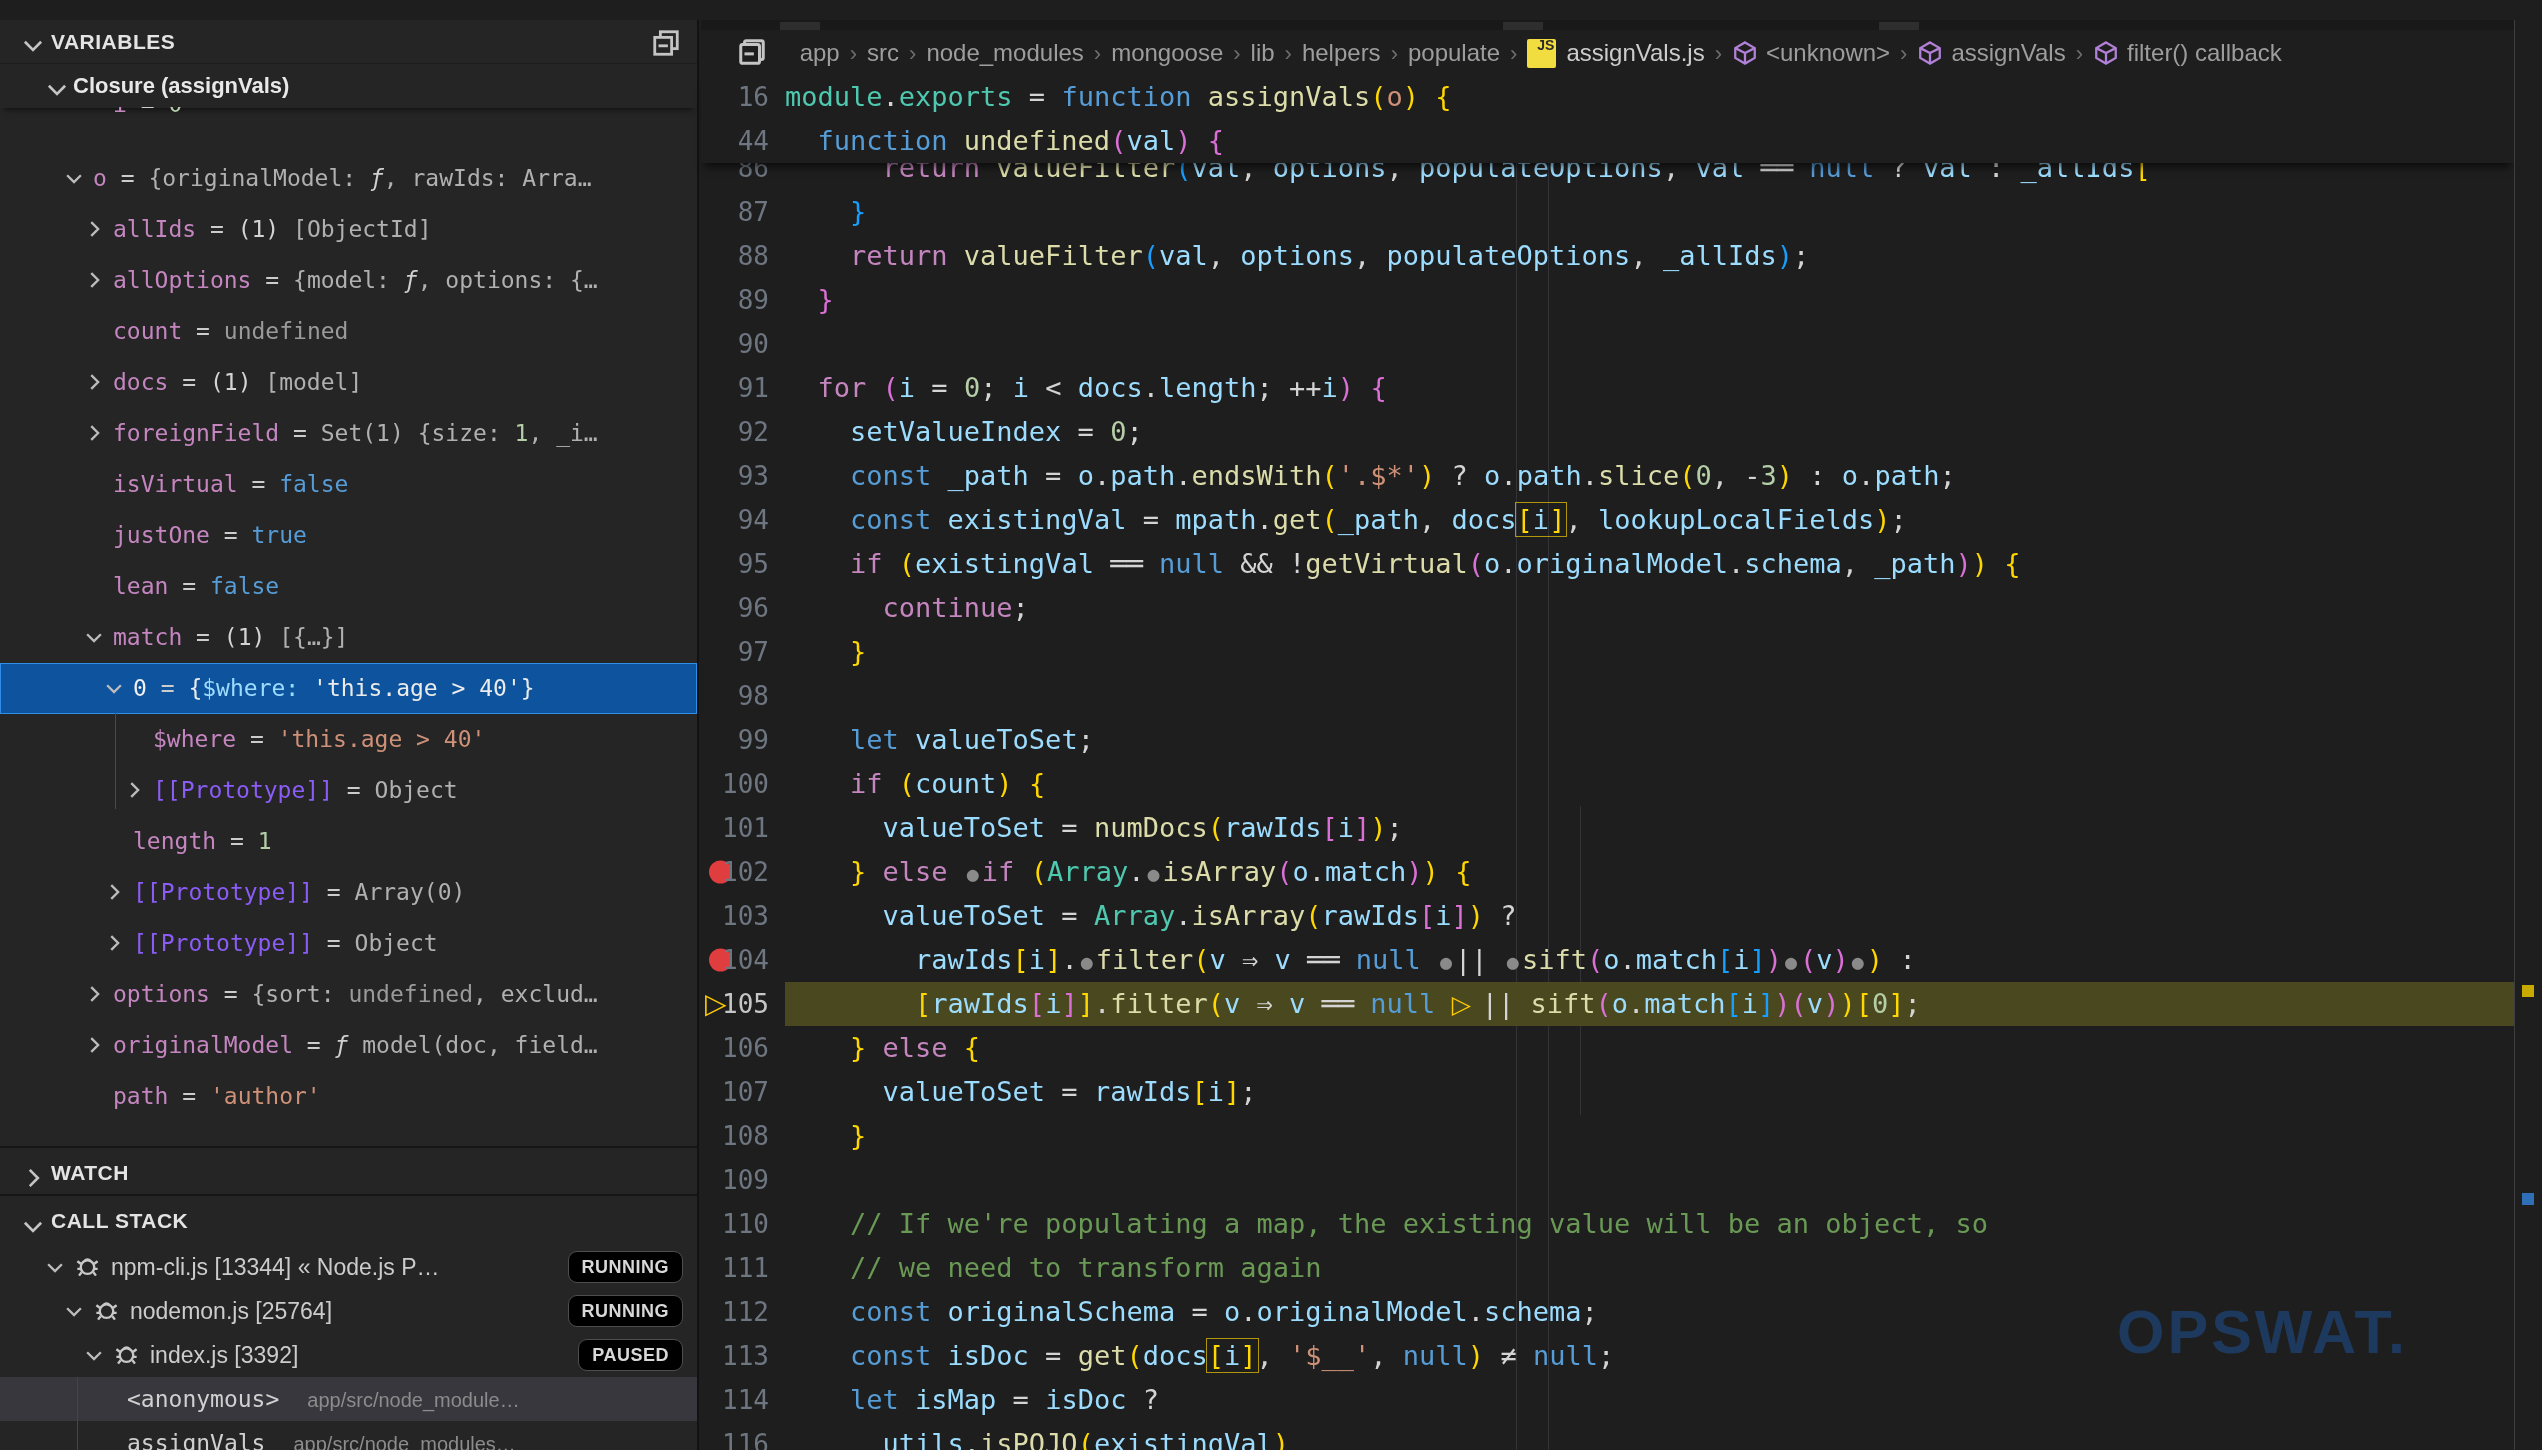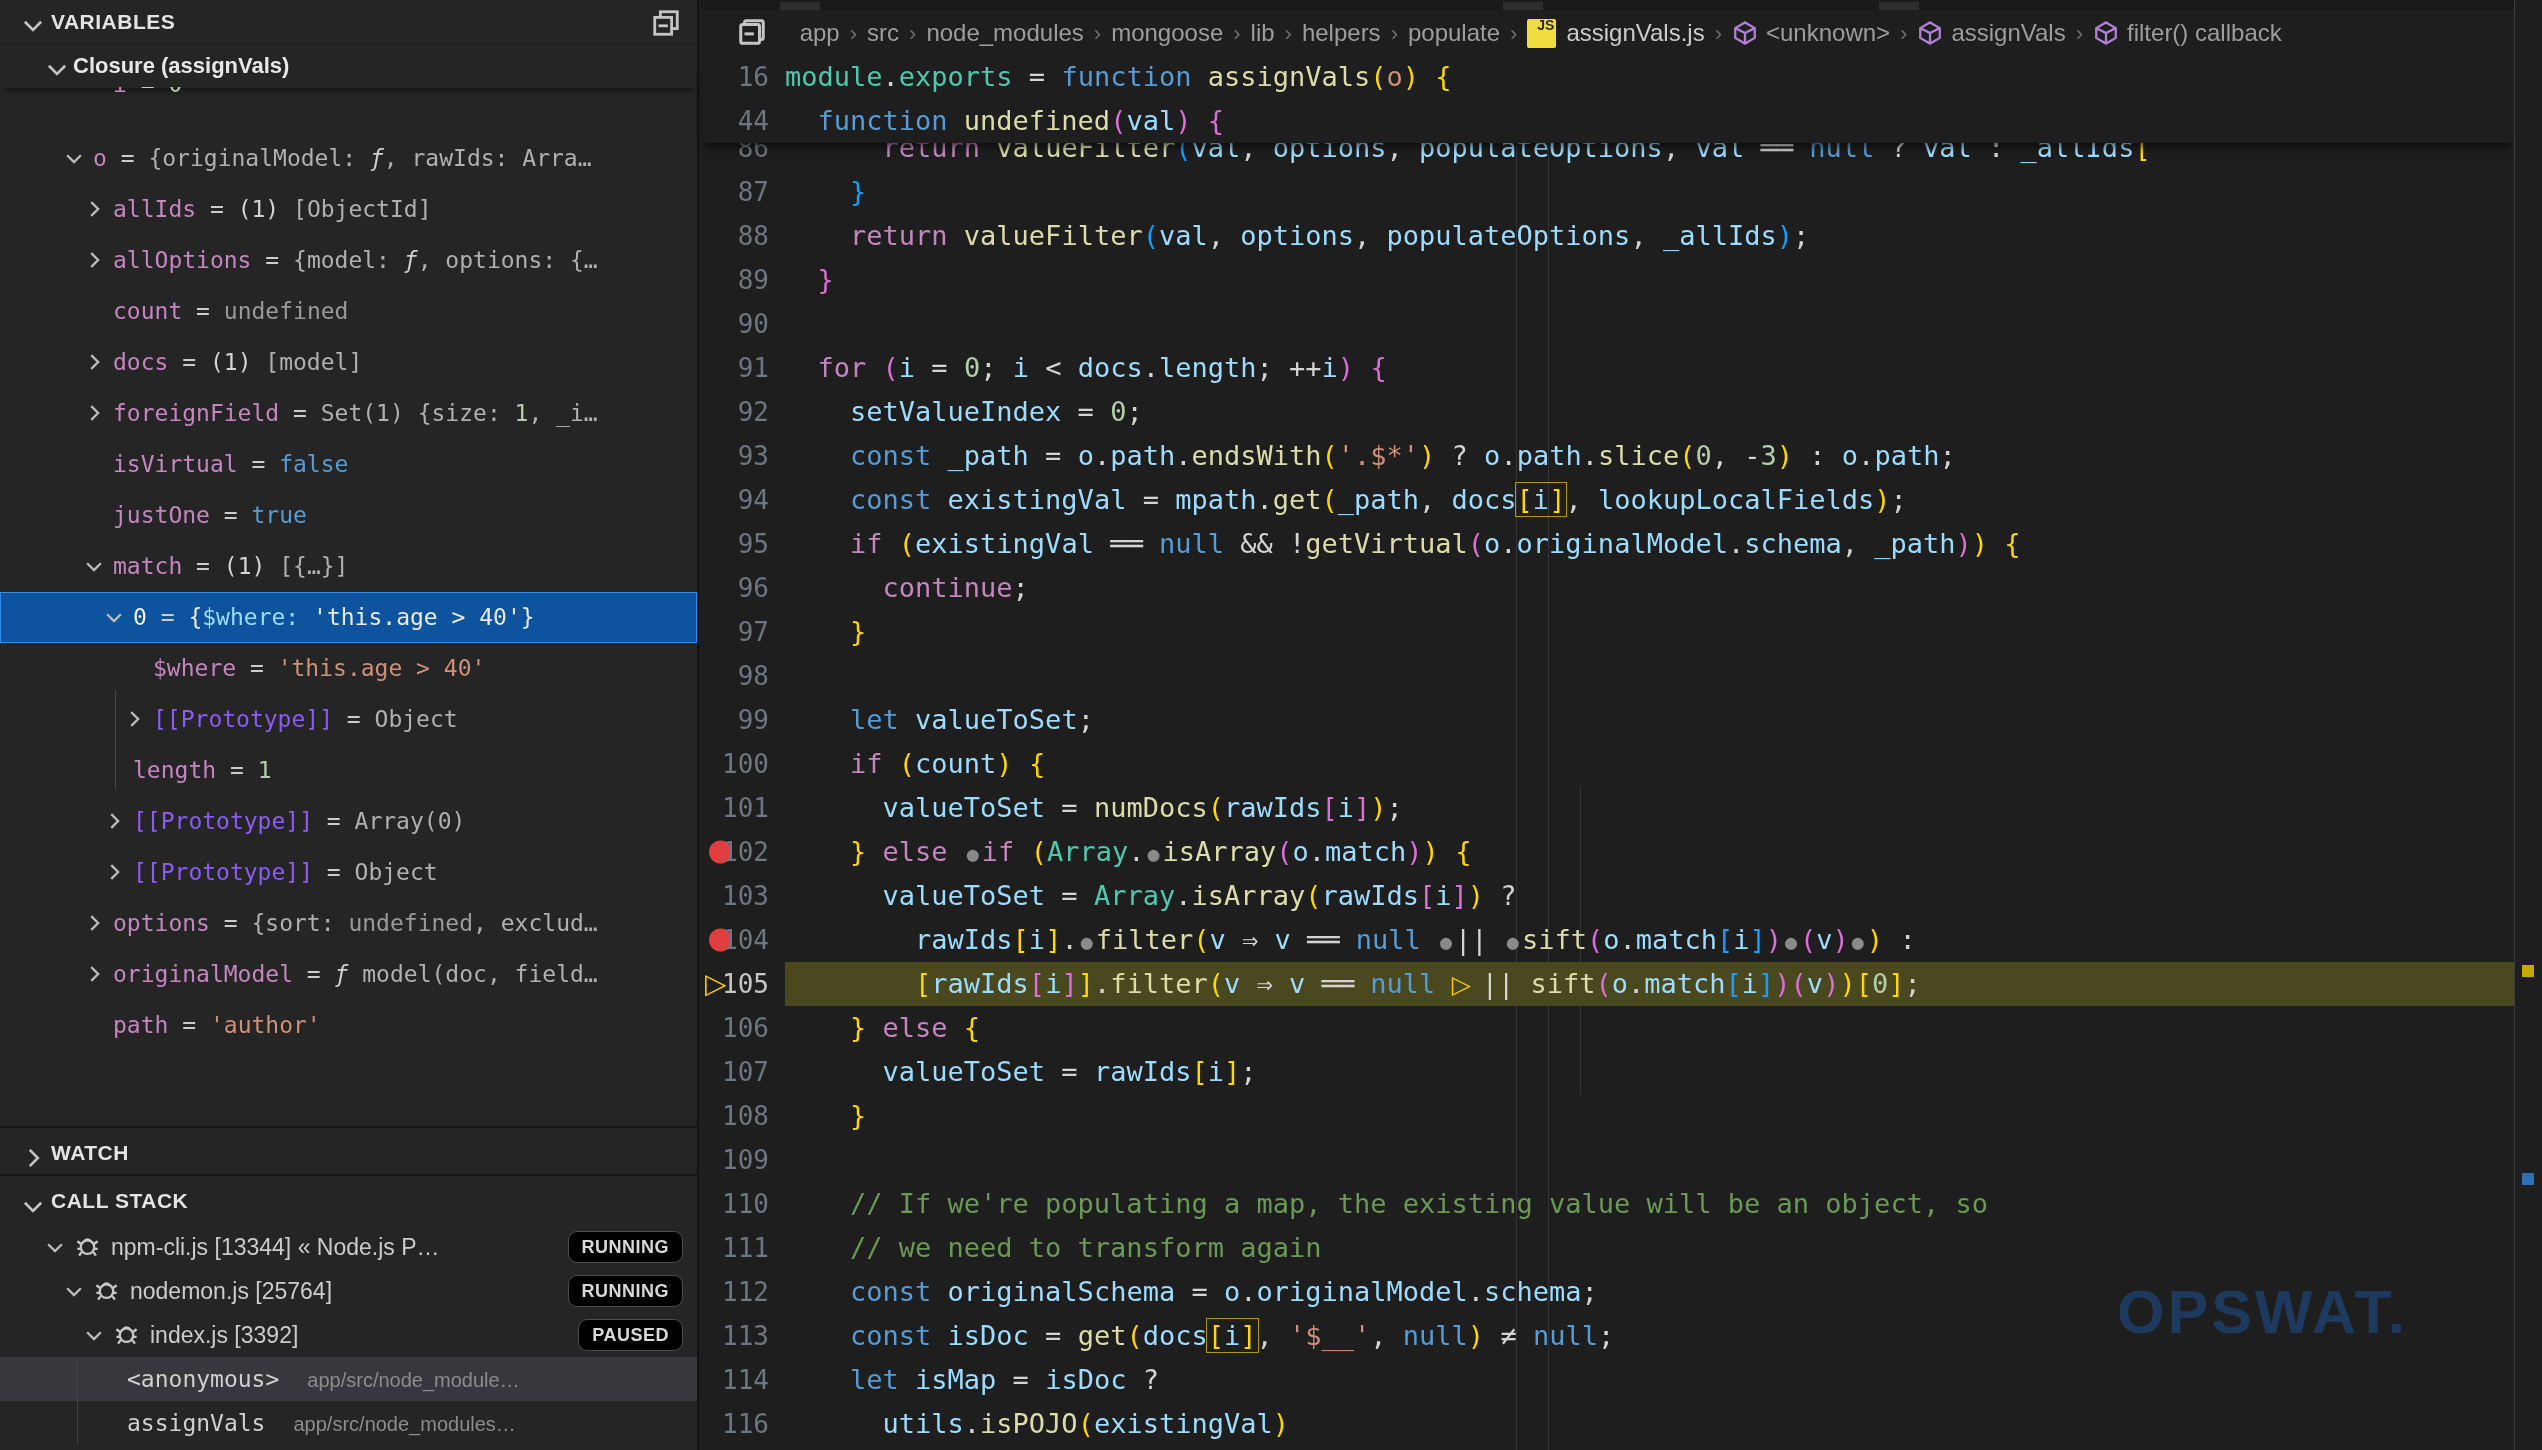--- a/index.html
+++ b/index.html
@@ -1,18 +1,18 @@
 <!DOCTYPE html>
 <html><head>
 <meta charset="utf-8">
 <style>
   * { margin:0; padding:0; box-sizing:border-box; }
   html,body { width:2542px; height:1450px; overflow:hidden; background:#1e1e1e;
               font-family:"Liberation Sans", sans-serif; }
-  #root { position:relative; width:2542px; height:1188px; }
+  #root { position:relative; width:2542px; height:1188px;margin-top:20px; }
 
   
   #sidebar { position:absolute; left:0; top:0; width:699px; height:1450px;
              background:#252526; border-right:2px solid #121212; overflow:hidden; }
   .sec-header { position:relative; height:44px; line-height:44px; font-size:21px;
                 font-weight:bold; color:#e4e4e4; letter-spacing:0.5px; }
   .sec-header .hdr-label { position:absolute; left:51px; }
   .chev { position:absolute; width:26px; height:26px; top:50%; transform:translateY(-50%); }
   .chev svg { width:26px; height:26px; stroke:#c5c5c5; stroke-width:1.6; fill:none; }
   #vars-header { border-bottom:1px solid #1d1d1d; }
@@ -140,20 +140,21 @@
             </svg></span><span class="nm">allOptions</span><span class="eq"> = </span><span class="sum">{model: </span><span class="fi">ƒ</span><span class="sum">, options: {…</span></div>
         <div class="trow" style="padding-left: 83px;"><span class="tchev"></span><span class="nm">count</span><span class="eq"> = </span><span class="und">undefined</span></div>
         <div class="trow" style="padding-left: 83px;"><span class="tchev"><svg viewBox="0 0 16 16">
               <polyline points="6,3 11,8 6,13"></polyline>
             </svg></span><span class="nm">docs</span><span class="eq"> = </span><span class="wh">(1) </span><span class="sum">[model]</span></div>
         <div class="trow" style="padding-left: 83px;"><span class="tchev"><svg viewBox="0 0 16 16">
               <polyline points="6,3 11,8 6,13"></polyline>
             </svg></span><span class="nm">foreignField</span><span class="eq"> = </span><span class="sum">Set(1) {size: </span><span class="num">1</span><span class="sum">, _i…</span></div>
         <div class="trow" style="padding-left: 83px;"><span class="tchev"></span><span class="nm">isVirtual</span><span class="eq"> = </span><span class="boo">false</span></div>
         <div class="trow" style="padding-left: 83px;"><span class="tchev"></span><span class="nm">justOne</span><span class="eq"> = </span><span class="boo">true</span></div>
+        <div class="trow" style="padding-left: 83px;"><span class="tchev"></span><span class="nm">lean</span><span class="eq"> = </span><span class="boo">false</span></div>
         <div class="trow" style="padding-left: 83px;"><span class="tchev"><svg viewBox="0 0 16 16">
               <polyline points="3,6 8,11 13,6"></polyline>
             </svg></span><span class="nm">match</span><span class="eq"> = </span><span class="wh">(1) </span><span class="sum">[{…}]</span></div>
         <div class="trow sel" style="padding-left: 103px;"><span class="tchev"><svg viewBox="0 0 16 16">
               <polyline points="3,6 8,11 13,6"></polyline>
             </svg></span><span class="nms">0</span><span class="eq"> = </span><span class="selstr">{</span><span class="prop">$where: </span><span class="selstr">'this.age &gt; 40'</span><span class="selstr">}</span></div>
         <div class="trow" style="padding-left: 123px;"><span class="tchev"></span><span class="nm">$where</span><span class="eq"> = </span><span class="str">'this.age &gt; 40'</span></div>
         <div class="trow" style="padding-left: 123px;"><span class="tchev"><svg viewBox="0 0 16 16">
               <polyline points="6,3 11,8 6,13"></polyline>
             </svg></span><span class="nmp">[[Prototype]]</span><span class="eq"> = </span><span class="sum">Object</span></div>

